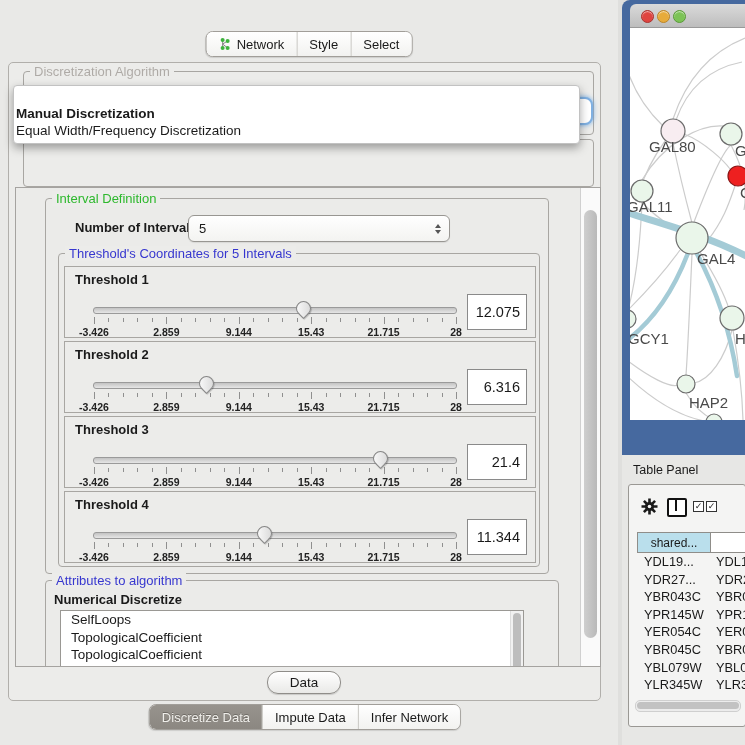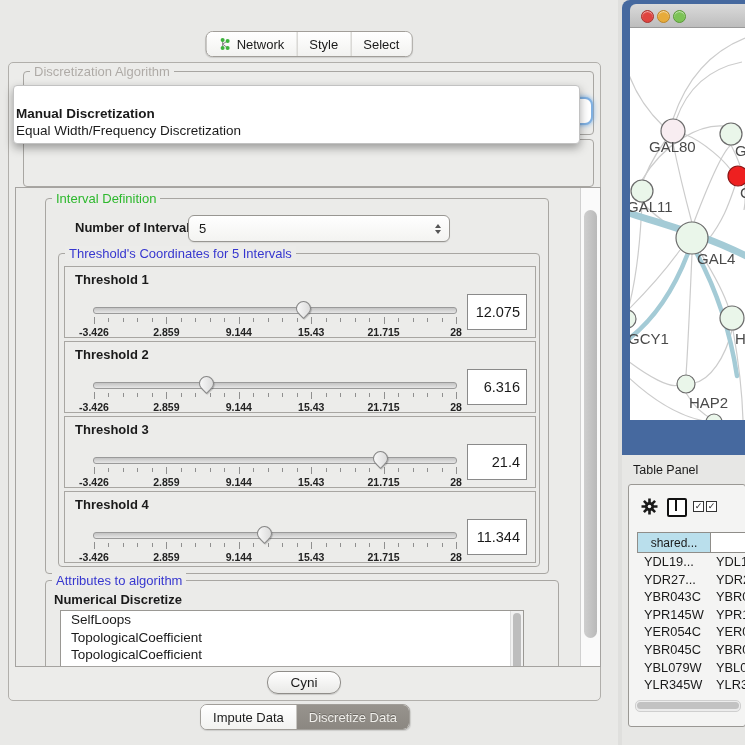--- a/index.html
+++ b/index.html
@@ -348,29 +348,32 @@
                 <div class="listthumb"></div>
               </div>
           </div>
         </div>
 
         <div class="vscroll">
           <div class="vthumb" style="top:22px;height:428px"></div>
         </div>
       </div>
 
-      <div class="btn" style="left:258px;top:608px;width:72px;height:21px">Cyni</div>
+      <div class="btn" style="left:258px;top:608px;width:72px;height:21px">Data</div>
     </div>
 
     <div class="tabstrip" style="left:305px;top:704px;transform:translateX(-50%)">
+      <div class="tab active">
+          <span>Discretize Data</span>
+        </div>
       <div class="tab">
           <span>Impute Data</span>
         </div>
-      <div class="tab active">
-          <span>Discretize Data</span>
+      <div class="tab">
+          <span>Infer Network</span>
         </div>
     </div>
   </div>
 
   <div class="netframe"></div>
   <div class="nettitle">
     <span class="light" style="left:11px;background:#df4440;border:1px solid #a8332f"></span>
     <span class="light" style="left:27px;background:#e7ab3b;border:1px solid #bb8526"></span>
     <span class="light" style="left:43px;background:#7cc356;border:1px solid #599a38"></span>
   </div>

